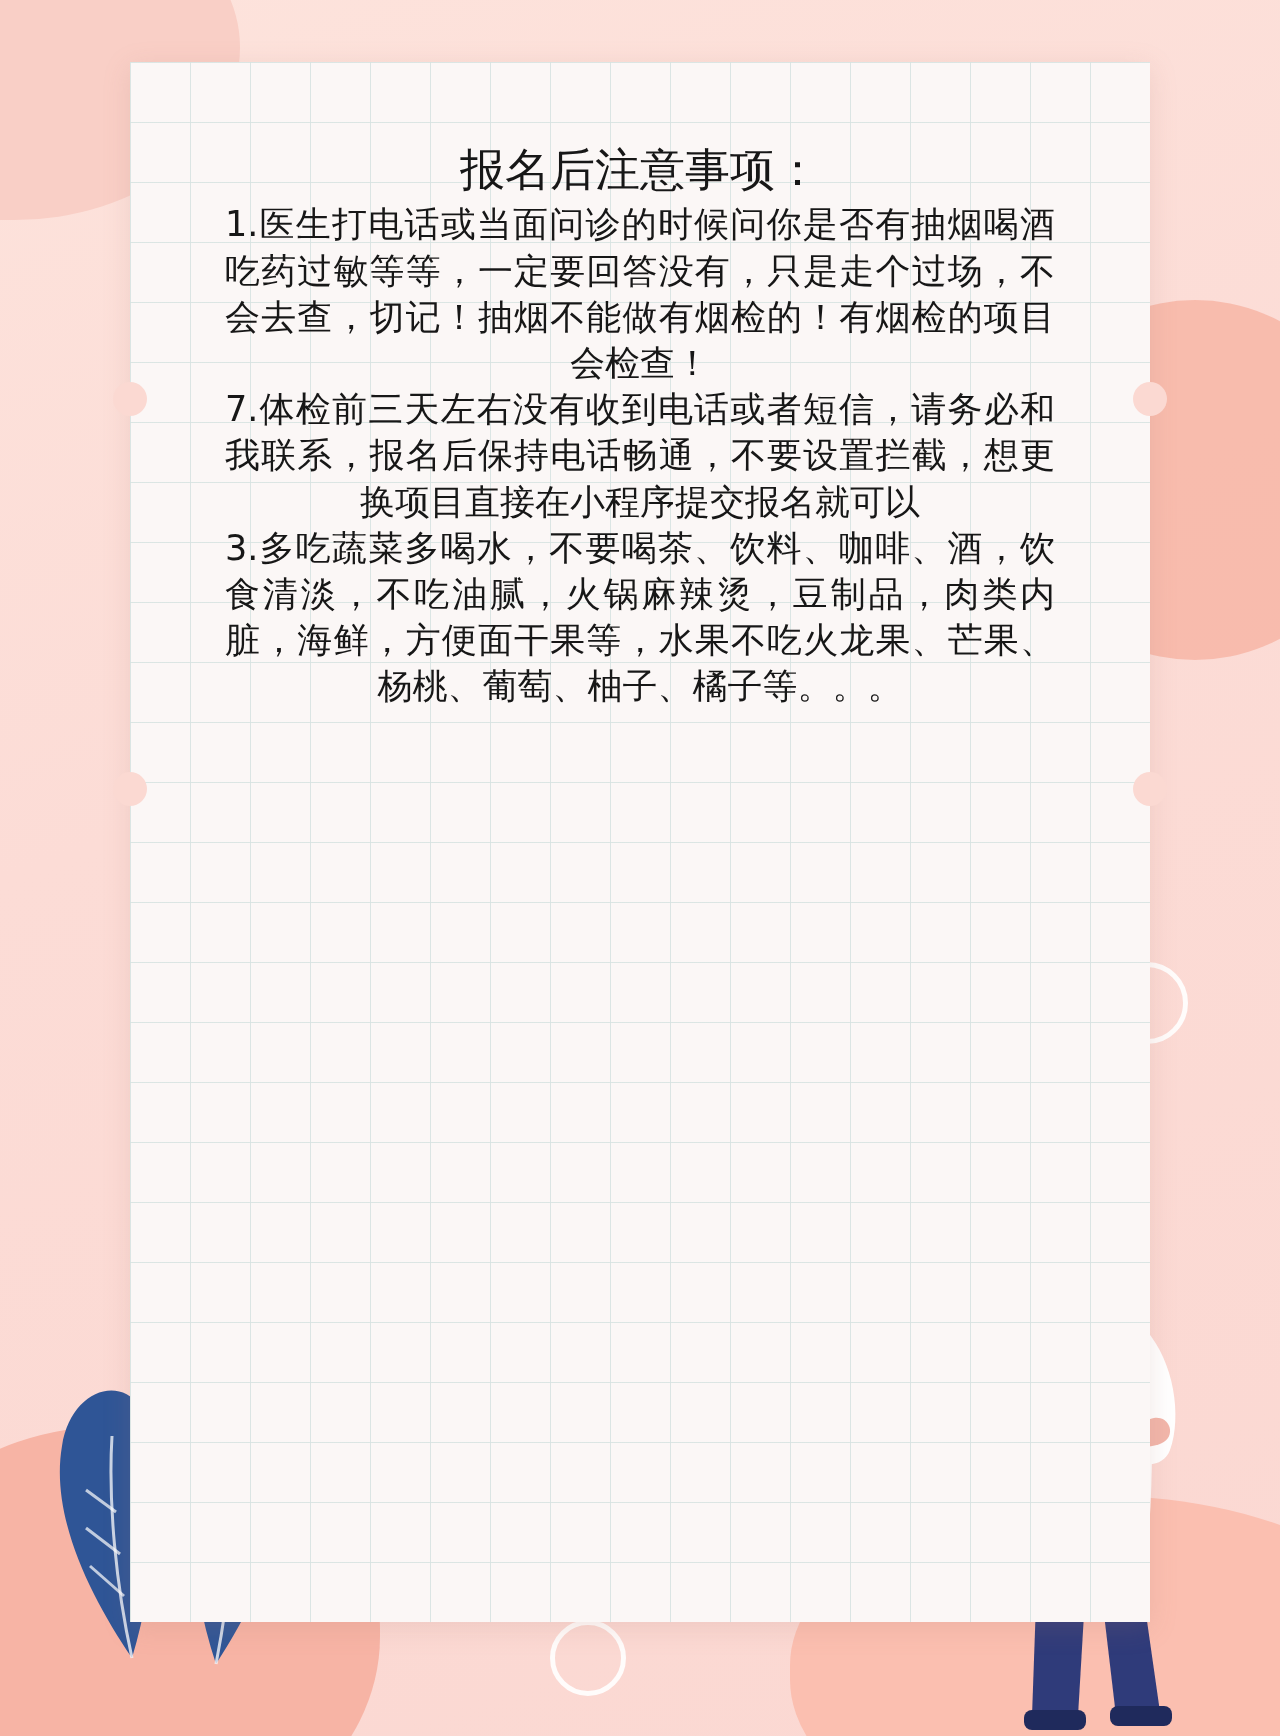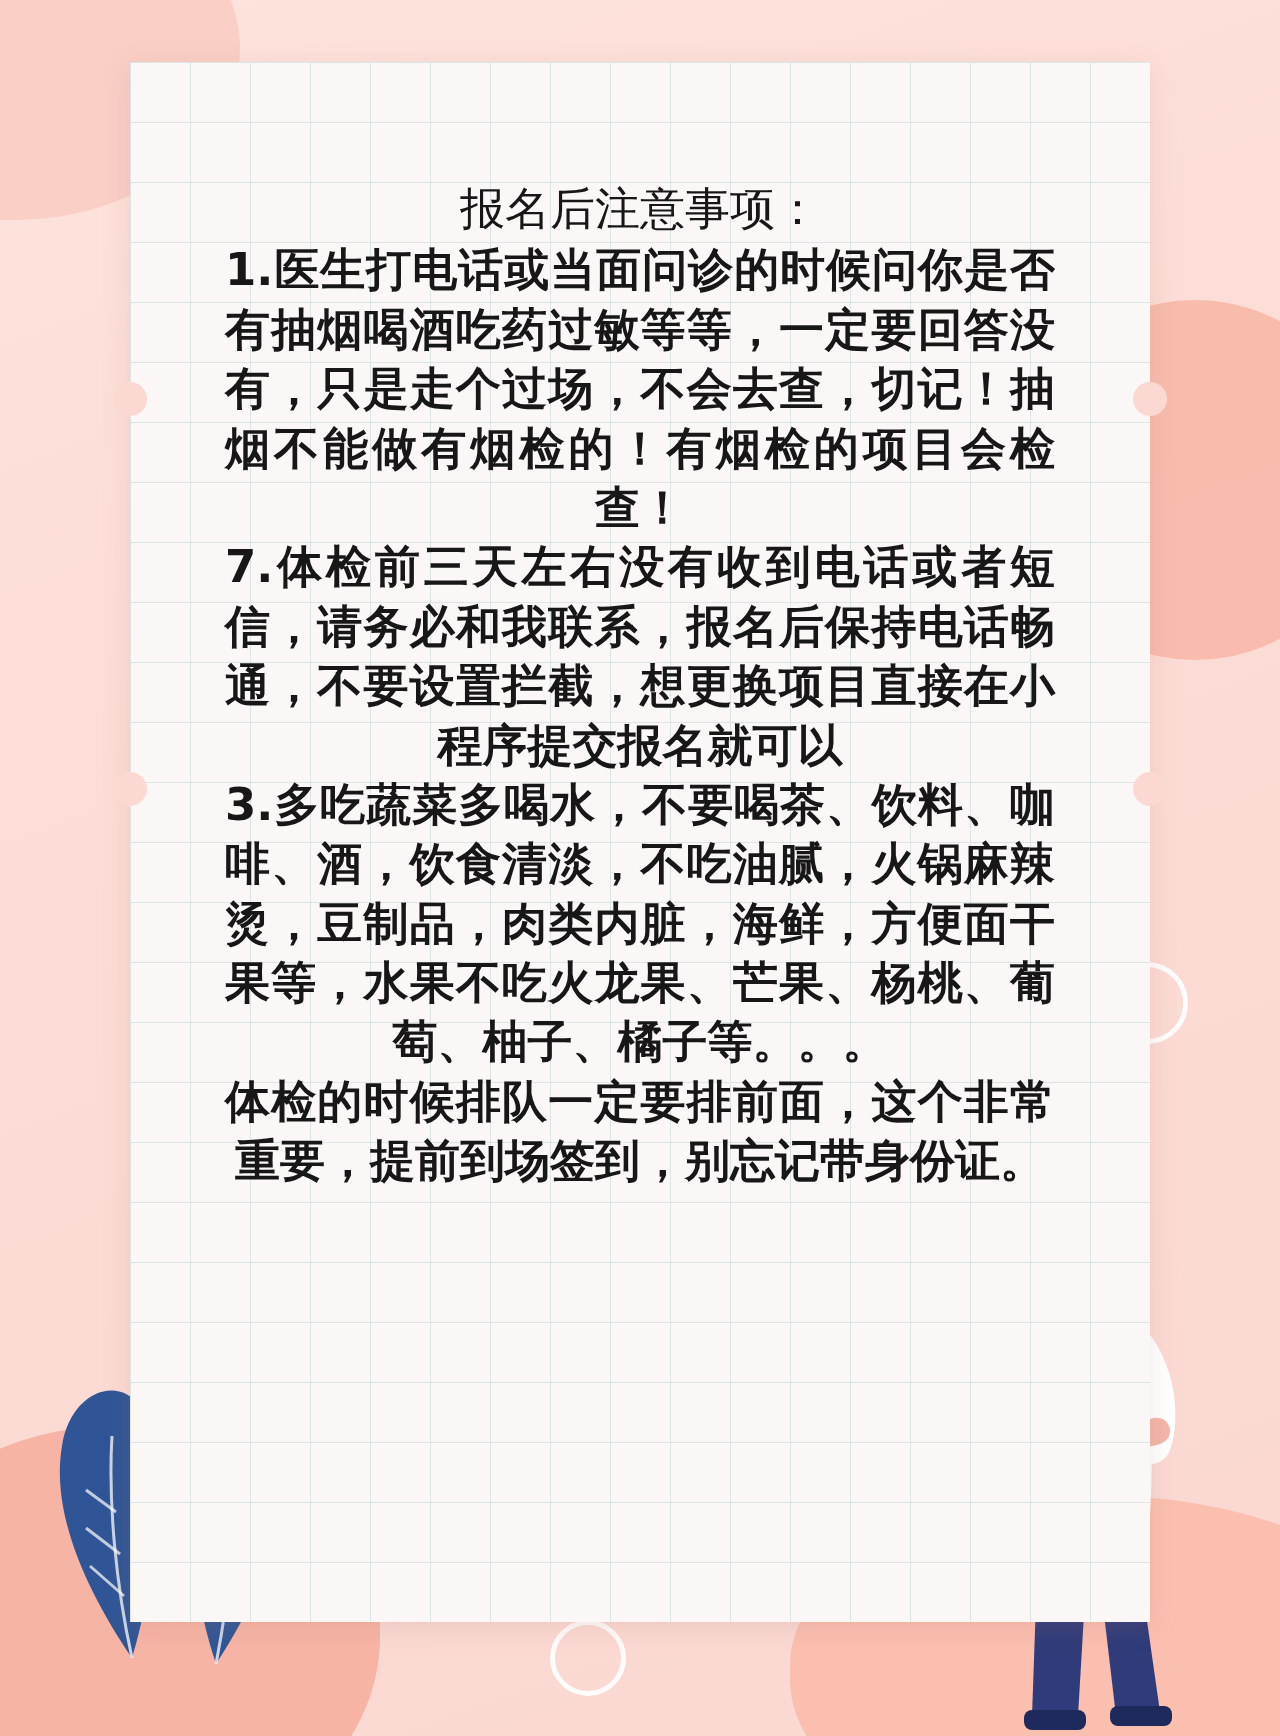--- a/index.html
+++ b/index.html
@@ -120,44 +120,43 @@
     border-radius: 50%;
   }
   .notch.l { left: -17px; }
   .notch.r { right: -17px; }
   .notch.n1 { top: 320px; }
   .notch.n2 { top: 710px; }
 
   .note-inner {
     position: absolute;
     inset: 0;
-    padding: 117px 95px 40px 95px;
+    padding: 78px 95px 40px 95px;
     box-sizing: border-box;
   }
 
   .doc-title {
     font-family: "DejaVu Sans", "Liberation Sans", sans-serif;
     font-size: 45px;
     line-height: 1.32;
     text-align: center;
     color: #171717;
     margin: 0 0 2px 0;
     font-weight: 400;
   }
   .para {
     font-family: "DejaVu Sans", "Liberation Sans", sans-serif;
-    font-size: 45px;
+    font-size: 35px;
     line-height: 1.32;
     color: #171717;
     text-align: justify;
     text-align-last: center;
     margin: 0;
     letter-spacing: 0px;
     white-space: pre-wrap;
-    font-weight: bold;
   }
 
   
   .doctor {
     position: absolute;
     right: 30px;
     bottom: 0px;
     width: 330px;
     height: 620px;
     pointer-events: none;
@@ -236,17 +235,16 @@
     <div class="notch l n1"></div>
     <div class="notch l n2"></div>
     <div class="notch r n1"></div>
     <div class="notch r n2"></div>
 
     <div class="note-inner">
       <h1 class="doc-title">报名后注意事项：</h1>
       <p class="para">1.医生打电话或当面问诊的时候问你是否有抽烟喝酒吃药过敏等等，一定要回答没有，只是走个过场，不会去查，切记！抽烟不能做有烟检的！有烟检的项目会检查！</p>
       <p class="para">7.体检前三天左右没有收到电话或者短信，请务必和我联系，报名后保持电话畅通，不要设置拦截，想更换项目直接在小程序提交报名就可以</p>
       <p class="para">3.多吃蔬菜多喝水，不要喝茶、饮料、咖啡、酒，饮食清淡，不吃油腻，火锅麻辣烫，豆制品，肉类内脏，海鲜，方便面干果等，水果不吃火龙果、芒果、杨桃、葡萄、柚子、橘子等。。。</p>
-      <p class="para">体检的时候排队一定要排前面，这个非常重要，提前到场签到，别忘记带身份证。</p>
     </div>
   </div>
 
 </div>
 
 </body></html>

